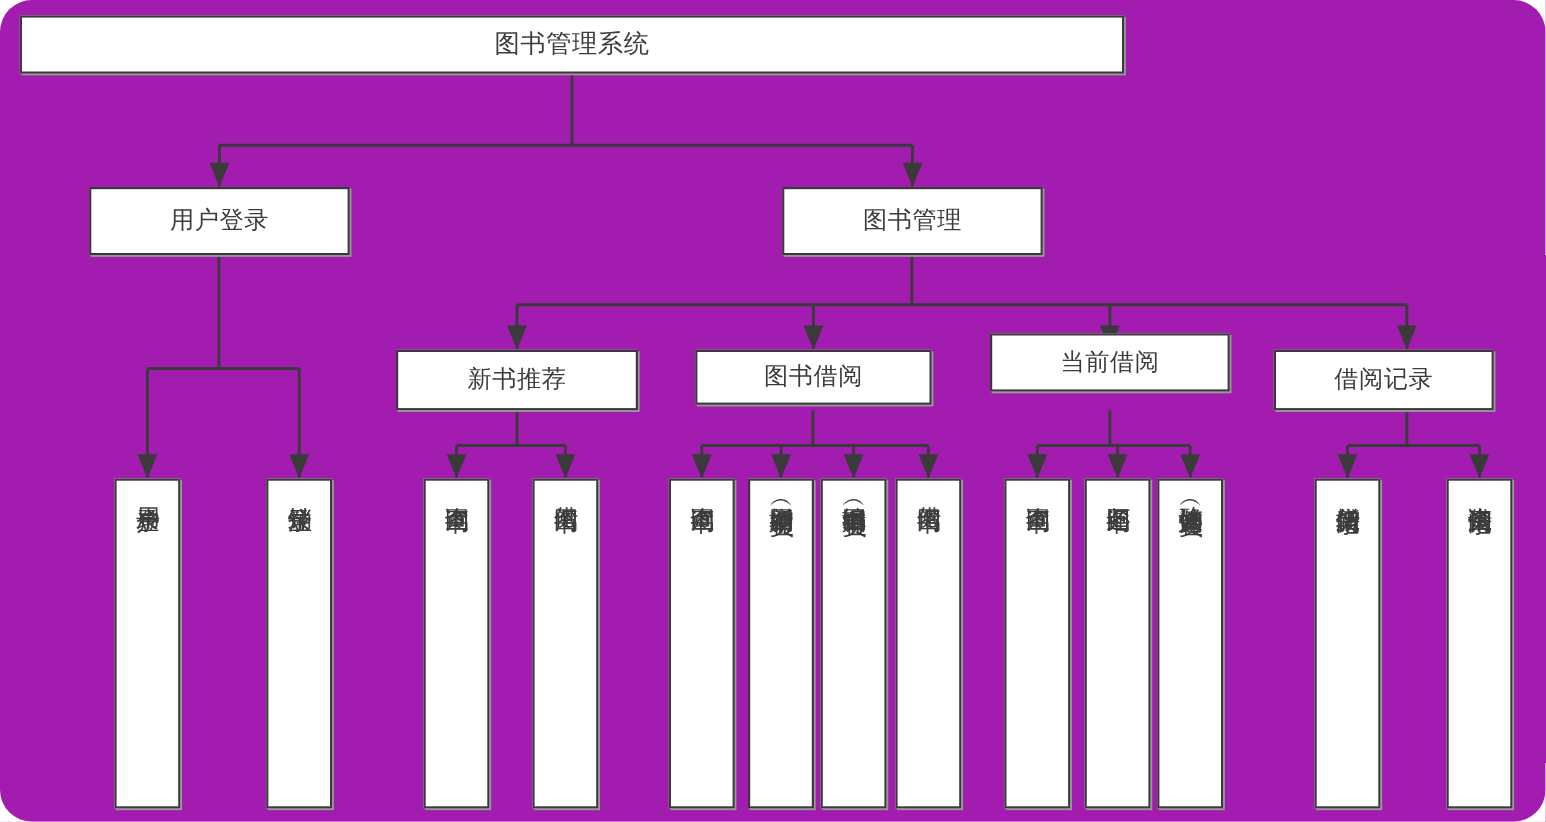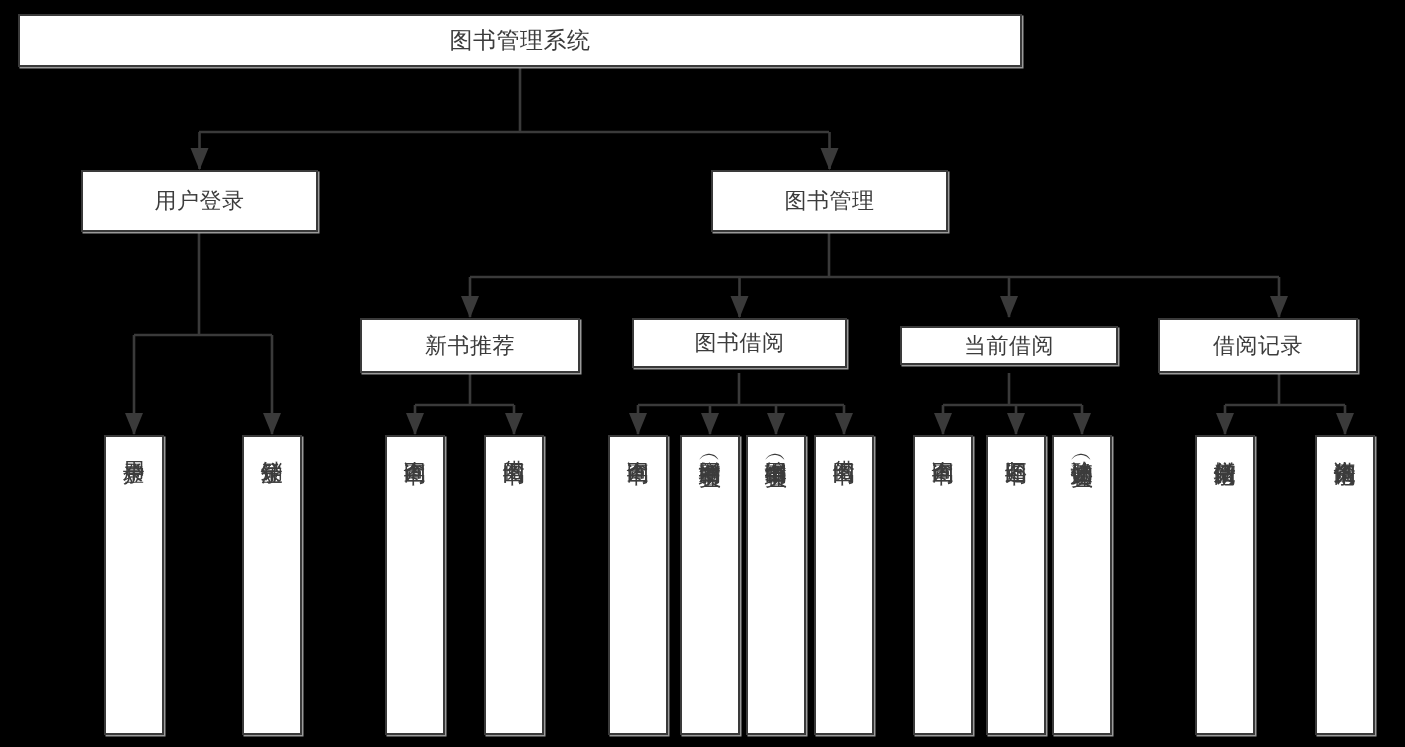--- a/index.html
+++ b/index.html
@@ -8,22 +8,23 @@
     padding: 0;
     background: #ffffff;
   }
   body {
     font-family: "DejaVu Sans", "Liberation Sans", sans-serif;
   }
   #canvas {
     position: relative;
     width: 1405px;
     height: 747px;
-    background: #000000;
+    background: #a21caf;
     overflow: hidden;
+    border-radius: 29px;
   }
   #edges {
     position: absolute;
     left: 0;
     top: 0;
     width: 1405px;
     height: 747px;
     pointer-events: none;
   }
   .node {
@@ -142,21 +143,21 @@
       </div>
       <div class="node level2" style="left: 711px; top: 170px; width: 237px; height: 62px;">
         <span class="node-label">图书管理</span>
       </div>
       <div class="node level3" style="left: 360px; top: 318px; width: 220px; height: 55px;">
         <span class="node-label">新书推荐</span>
       </div>
       <div class="node level3" style="left: 632px; top: 318px; width: 215px; height: 50px;">
         <span class="node-label">图书借阅</span>
       </div>
-      <div class="node level3" style="left: 900px; top: 326px; width: 218px; height: 39px; text-align: right;">
+      <div class="node level3" style="left: 900px; top: 303px; width: 218px; height: 53px; text-align: right;">
         <span class="node-label">当前借阅</span>
       </div>
       <div class="node level3" style="left: 1158px; top: 318px; width: 200px; height: 55px;">
         <span class="node-label">借阅记录</span>
       </div>
       <div class="node leaf" style="left: 104px; top: 435px; width: 60px; height: 300px;">
         <span class="node-label">用户登录</span>
       </div>
       <div class="node leaf" style="left: 242px; top: 435px; width: 60px; height: 300px;">
         <span class="node-label">注销登录</span>

